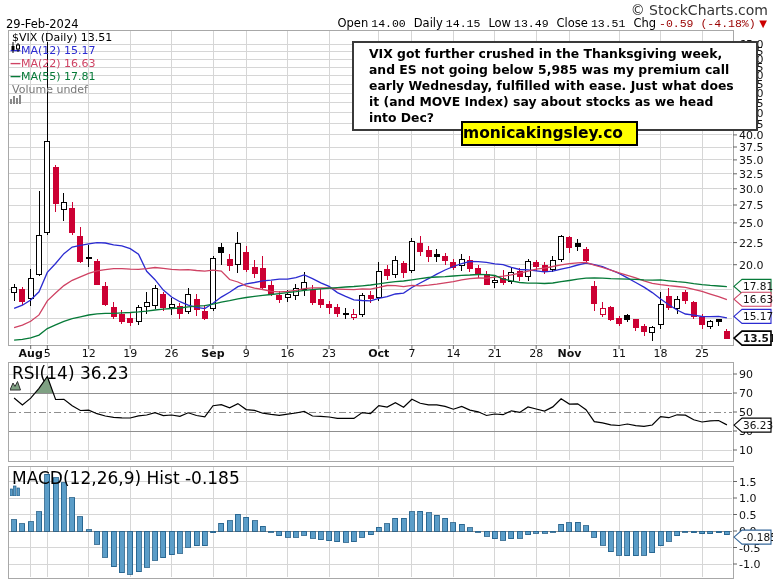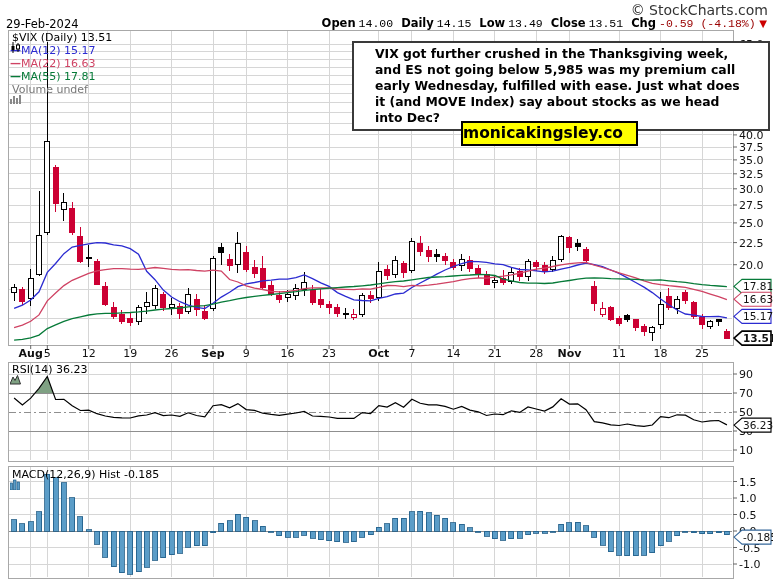--- a/index.html
+++ b/index.html
@@ -7,40 +7,40 @@
     position:relative;width:773px;height:580px;background:#ffffff;overflow:hidden;
     font-family:"DejaVu Sans","Liberation Sans",sans-serif;color:#000;
   }
   .hdr1{position:absolute;left:6px;top:1px;white-space:nowrap;}
   .sym{font-weight:bold;font-size:14px;}
   .desc{font-size:11.5px;margin-left:7px;}
   .exch{font-size:10px;margin-left:7px;color:#222;}
   .copyright{position:absolute;right:5px;top:2px;font-size:14px;color:#333;}
   .date-row{position:absolute;left:6px;top:17px;font-size:11.5px;}
   .quote-row{position:absolute;right:6px;top:16px;font-size:11.5px;white-space:nowrap;}
-  .qlab{font-weight:bold;margin-left:8px;}
+  .qlab{font-weight:normal;margin-left:8px;}
   .qval{margin-left:3px;font-family:Liberation Mono, monospace;}
   .chg-val{color:#990000;}
   .chg-arrow{color:#cc0000;font-size:10px;}
   svg{position:absolute;left:0;}
   svg text{font-family:"DejaVu Sans","Liberation Sans",sans-serif;fill:#111;}
   #main-svg{top:30px;}
   #rsi-svg{top:362px;}
   #macd-svg{top:466px;}
   .legend-main{position:absolute;left:10px;top:31px;font-size:11px;line-height:13px;z-index:3;}
   .lrow{white-space:nowrap;height:13px;}
   .lrow .ic{display:inline-block;vertical-align:-1px;margin-right:2px;}
   .marker{font-weight:bold;}
-  .panel-label{position:absolute;left:10px;font-size:11px;z-index:3;white-space:nowrap;text-align:center;}
+  .panel-label{position:absolute;left:10px;font-size:17px;z-index:3;white-space:nowrap;text-align:center;}
   .panel-label .ic{display:inline-block;vertical-align:-1px;margin-right:2px;}
   #rsi-label{top:363px;}
   #macd-label{top:468px;}
   .quote-box{
     position:absolute;left:352px;top:41px;width:372px;z-index:5;
-    background:#ffffff;border:2px solid #3a3a3a;padding:3px 21px;
+    background:#ffffff;border:2px solid #3a3a3a;padding:3px 15px;
     font-size:12.4px;font-weight:bold;line-height:16px;color:#000;
   }
   .brand-box{
     position:absolute;left:461px;top:121px;width:177px;height:25px;z-index:5;
     background:#ffff00;border:2px solid #000;box-sizing:border-box;
     font-size:15.5px;font-weight:bold;line-height:21px;
   }
 </style>
 </head>
 <body>

